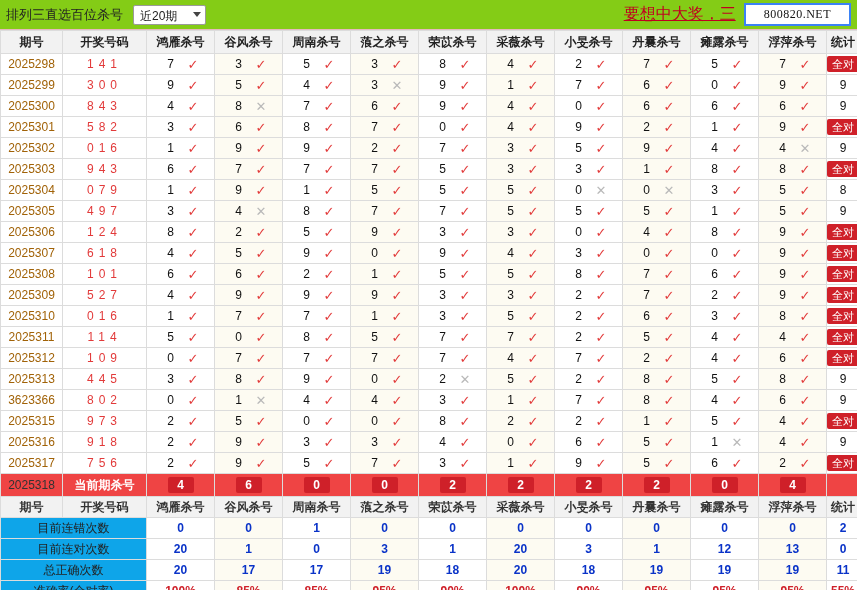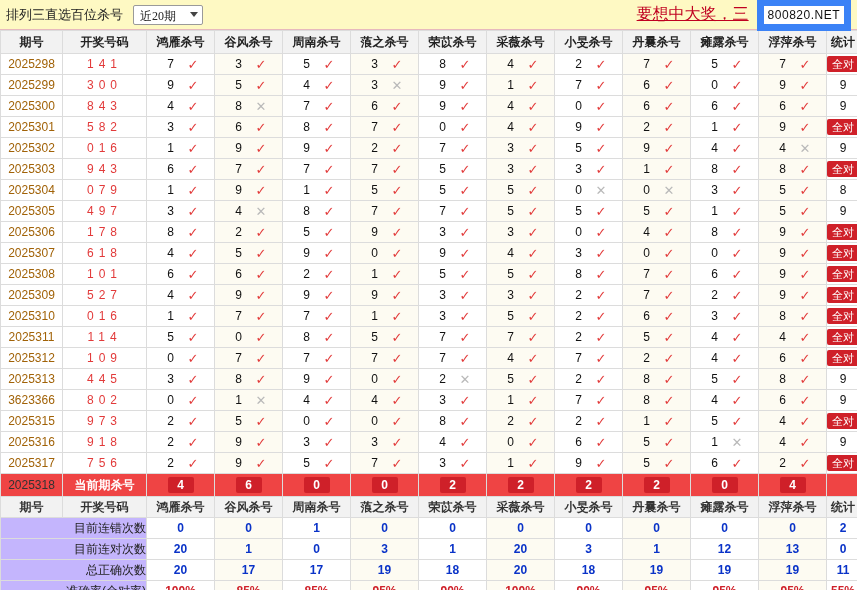--- a/index.html
+++ b/index.html
@@ -1,33 +1,33 @@
 <!DOCTYPE html>
 <html><head>
 <meta charset="utf-8">
 <style>
   html,body{margin:0;padding:0;background:#fff;}
   body{font-family:"Liberation Sans","DejaVu Sans",sans-serif;font-size:12px;color:#333;width:857px;}
   #wrap{width:857px;height:590px;position:relative;overflow:hidden;}
 
   
-  .topbar{height:30px;background:#fef9c3;border-bottom:1px solid #e7b9bd;display:flex;align-items:center;padding:0 6px;box-sizing:border-box;}
+  .topbar{height:30px;background:#84cc16;border-bottom:1px solid #e7b9bd;display:flex;align-items:center;padding:0 6px;box-sizing:border-box;}
   .topbar .title{font-size:13px;color:#222;margin-right:10px;white-space:nowrap;}
   .selwrap{position:relative;}
   .sel{
     -webkit-appearance:none;appearance:none;
     border:1px solid #9a9a9a;background:#fff;border-radius:2px;
-    font-size:12px;font-family:Liberation Serif, serif;color:#222;
+    font-size:12px;font-family:Liberation Sans, sans-serif;color:#222;
     padding:2px 20px 2px 6px;height:20px;line-height:16px;
   }
   .selwrap .arrow{position:absolute;right:5px;top:7px;width:0;height:0;
     border-left:4px solid transparent;border-right:4px solid transparent;border-top:5px solid #444;pointer-events:none;}
   .spacer{flex:1;}
   .promo{color:#c00020;font-size:16px;text-decoration:underline;white-space:nowrap;margin-right:8px;}
-  .site{border:7px solid #3b82f6;background:#fff;font-size:12px;padding:2px 4px;color:#111;letter-spacing:.5px;}
+  .site{border:2px solid #3b82f6;background:#fff;font-size:12px;padding:2px 18px;color:#111;letter-spacing:.5px;font-family:Liberation Serif, serif;}
 
   
   table{border-collapse:collapse;width:857px;table-layout:fixed;}
   td,th{border:1px solid #dcdcdc;text-align:center;font-size:12px;padding:0;height:20px;vertical-align:middle;}
   thead th{background:#f2f2f2;font-weight:bold;color:#222;height:22px;font-size:12px;}
   .c-issue{width:62px;}
   .c-code{width:84px;}
   .c-exp{width:68px;}
   .c-stat{width:33px;}
   .num{width:16px;display:inline-block;text-align:center;color:#111;}
@@ -40,21 +40,21 @@
   .badge-all{display:inline-block;background:#cf2029;color:#fff;font-size:11px;padding:1px 5px;border-radius:2px;line-height:14px;}
   .stat9{color:#111;}
 
   
   .curlabel{background:#cf2029;color:#fff;font-weight:bold;font-size:12px;}
   .curbox{display:inline-block;background:#cf2029;color:#fff;font-weight:bold;font-size:12px;min-width:16px;padding:1px 5px;border-radius:2px;}
   .currow td{background:#ef4444;height:22px;}
 
   
   .sumhead th{background:#f2f2f2;font-weight:bold;}
-  .sumlabel{background:#c4b5fd;color:#222;text-align:right;}
+  .sumlabel{background:#0ea5e9;color:#222;}
   .blue{color:#0a33c8;font-weight:bold;}
   .red{color:#cf2029;font-weight:bold;}
 </style>
 </head>
 <body>
 
 <div id="wrap">
 
   <div class="topbar">
     <div class="title">排列三直选百位杀号</div>
@@ -616,21 +616,21 @@
           <td class="shade">
             <div class="tickcell">
               <span class="num">5</span>
               <span class="tick">✓</span>
             </div>
           </td>
           <td><span class="stat9">9</span></td>
         </tr>
         <tr>
           <td class="issue">2025306</td>
-          <td><span class="code">178</span></td>
+          <td><span class="code">124</span></td>
           <td>
             <div class="tickcell">
               <span class="num">8</span>
               <span class="tick">✓</span>
             </div>
           </td>
           <td class="shade">
             <div class="tickcell">
               <span class="num">2</span>
               <span class="tick">✓</span>

